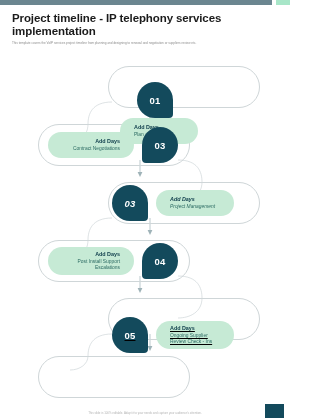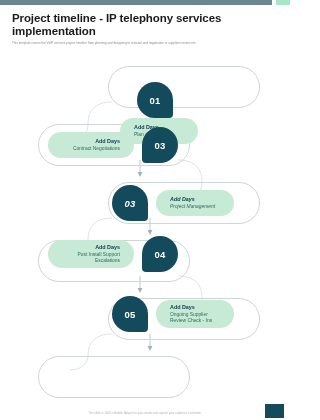--- a/index.html
+++ b/index.html
@@ -127,29 +127,29 @@
   </div>
 
   <div class="row right" style="top:123px;font-style:italic;">
     <div class="circle">03</div>
     <div class="pill">
       <span class="lbl">Add Days</span>
       <span class="desc">Project Management</span>
     </div>
   </div>
 
-  <div class="row left" style="top:174px;">
+  <div class="row left" style="top:181px;">
     <div class="circle">04</div>
     <div class="pill">
       <span class="lbl">Add Days</span>
       <span class="desc">Post Install Support Escalations</span>
     </div>
   </div>
 
-  <div class="row right" style="top:234px;">
+  <div class="row right" style="top:255px;text-decoration:underline;">
     <div class="circle">05</div>
     <div class="pill">
       <span class="lbl">Add Days</span>
       <span class="desc">Ongoing Supplier Review Check - Ins</span>
     </div>
   </div>
 
 
 </div>
 

